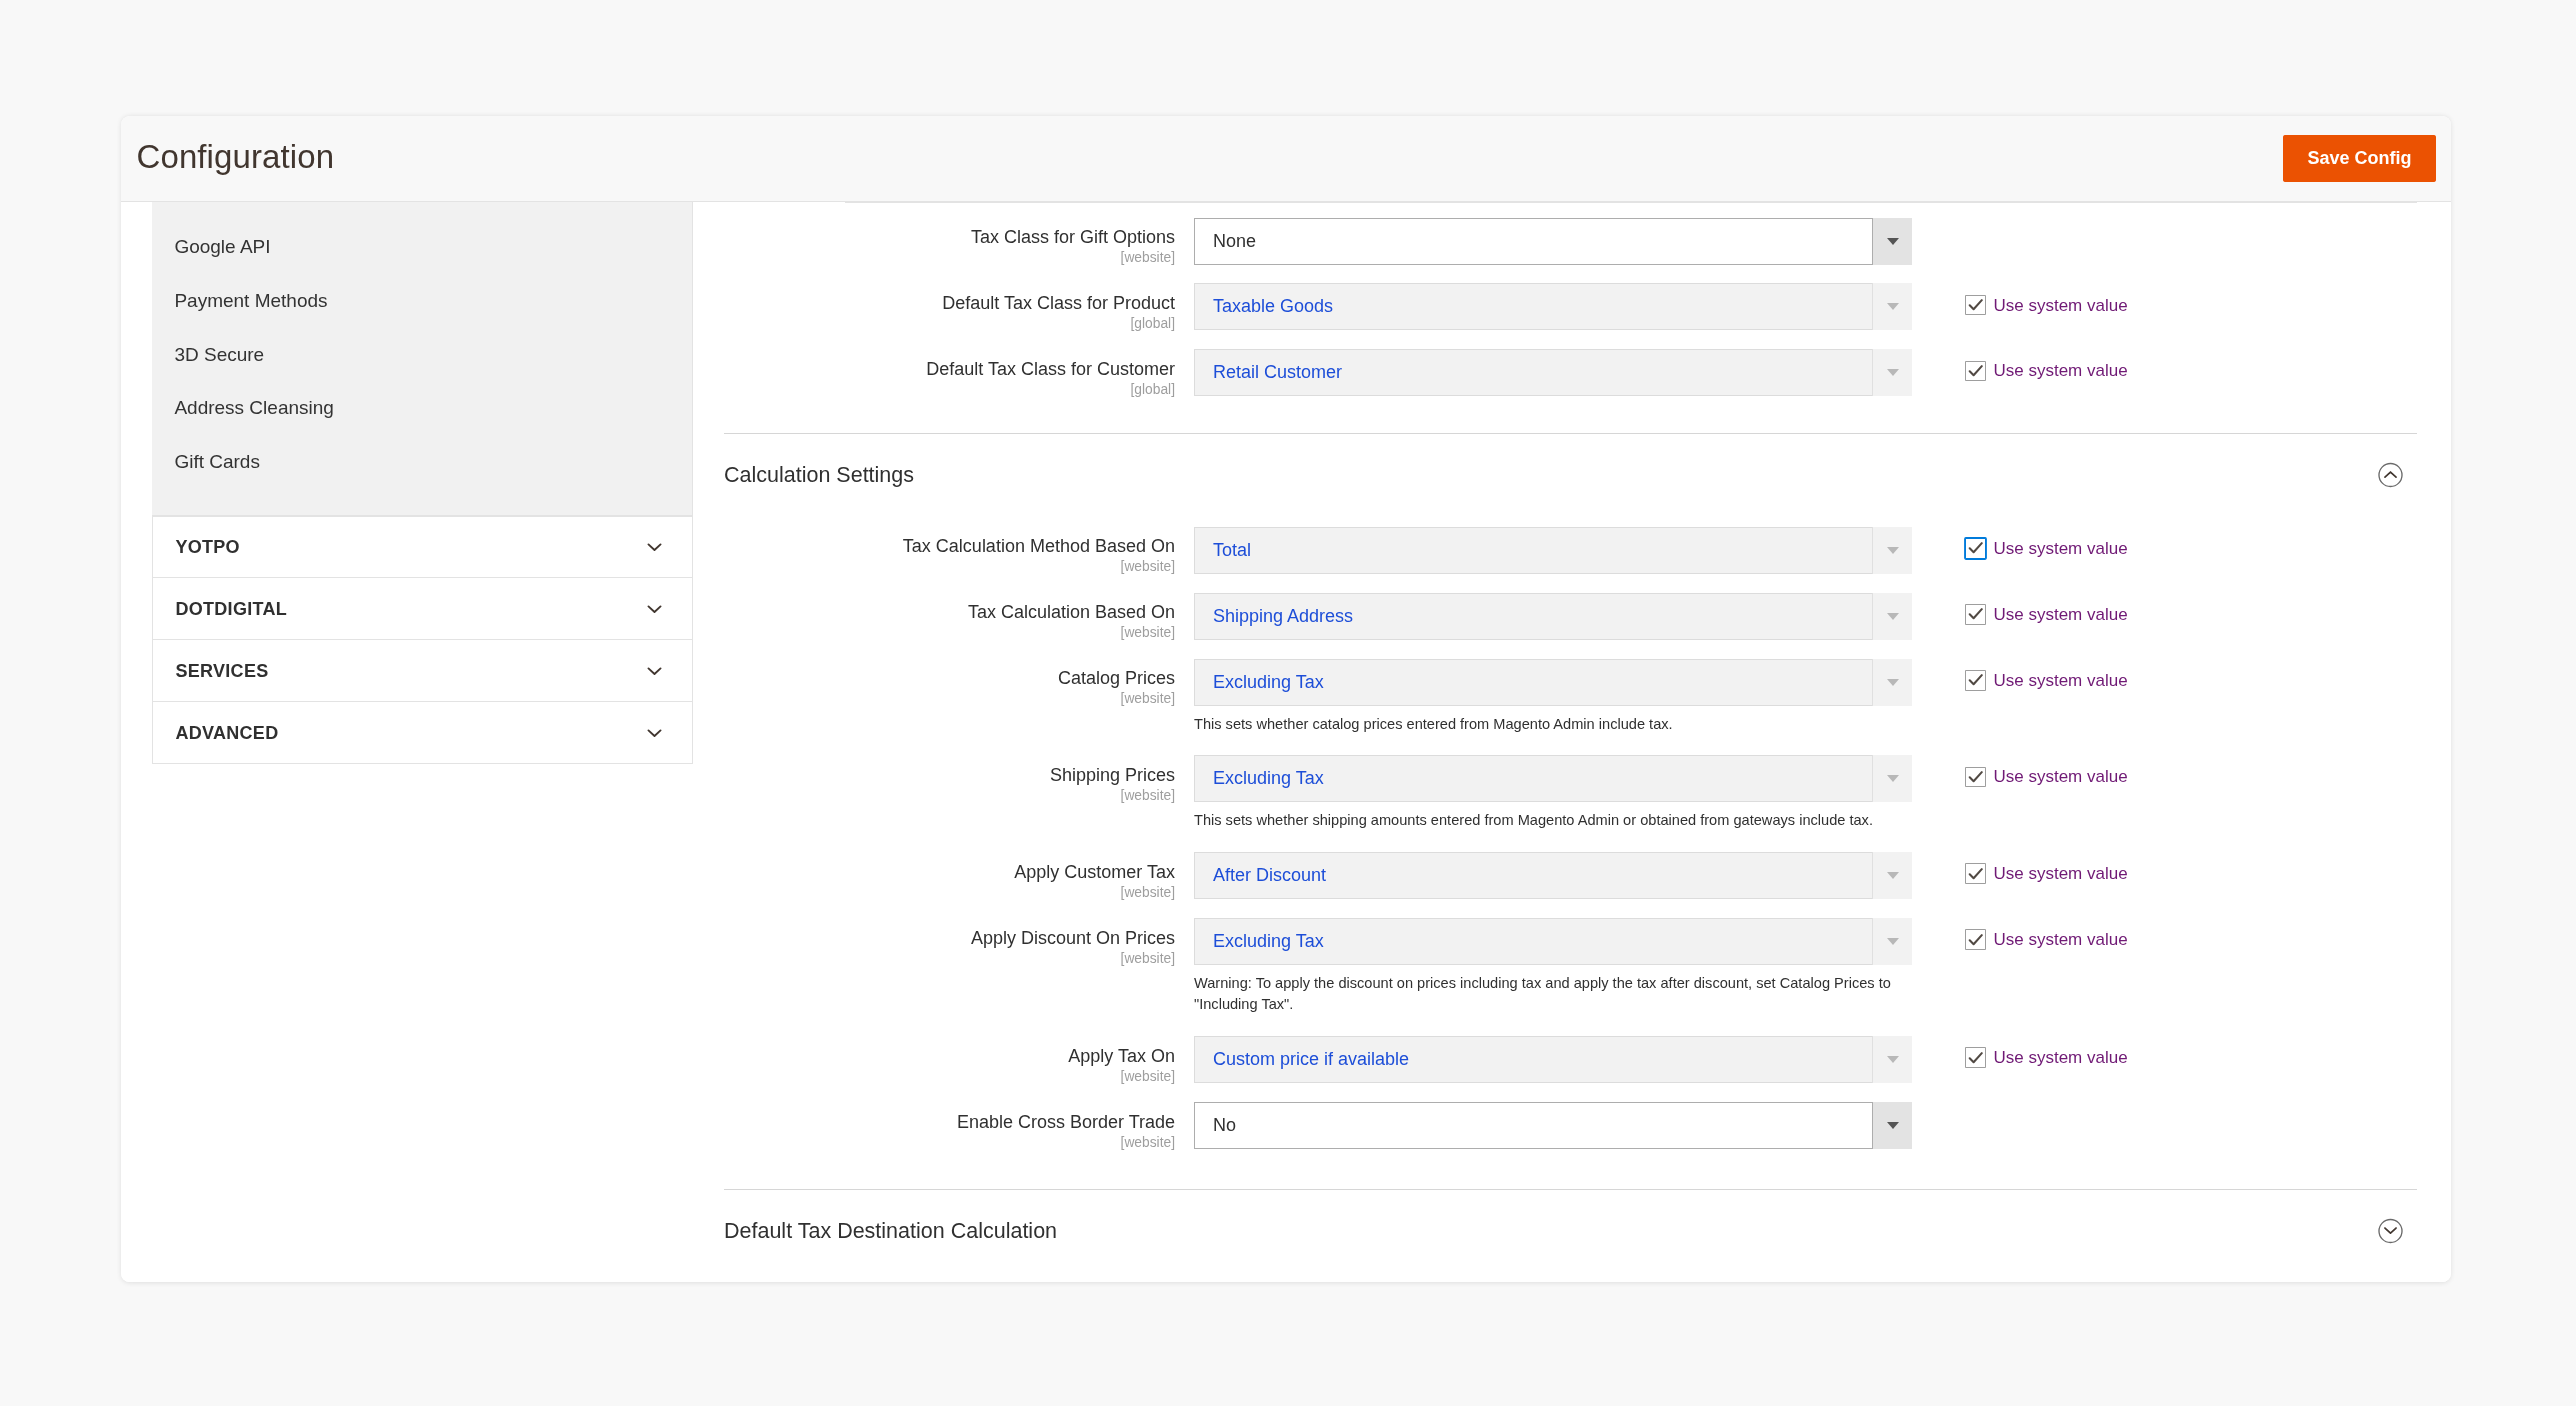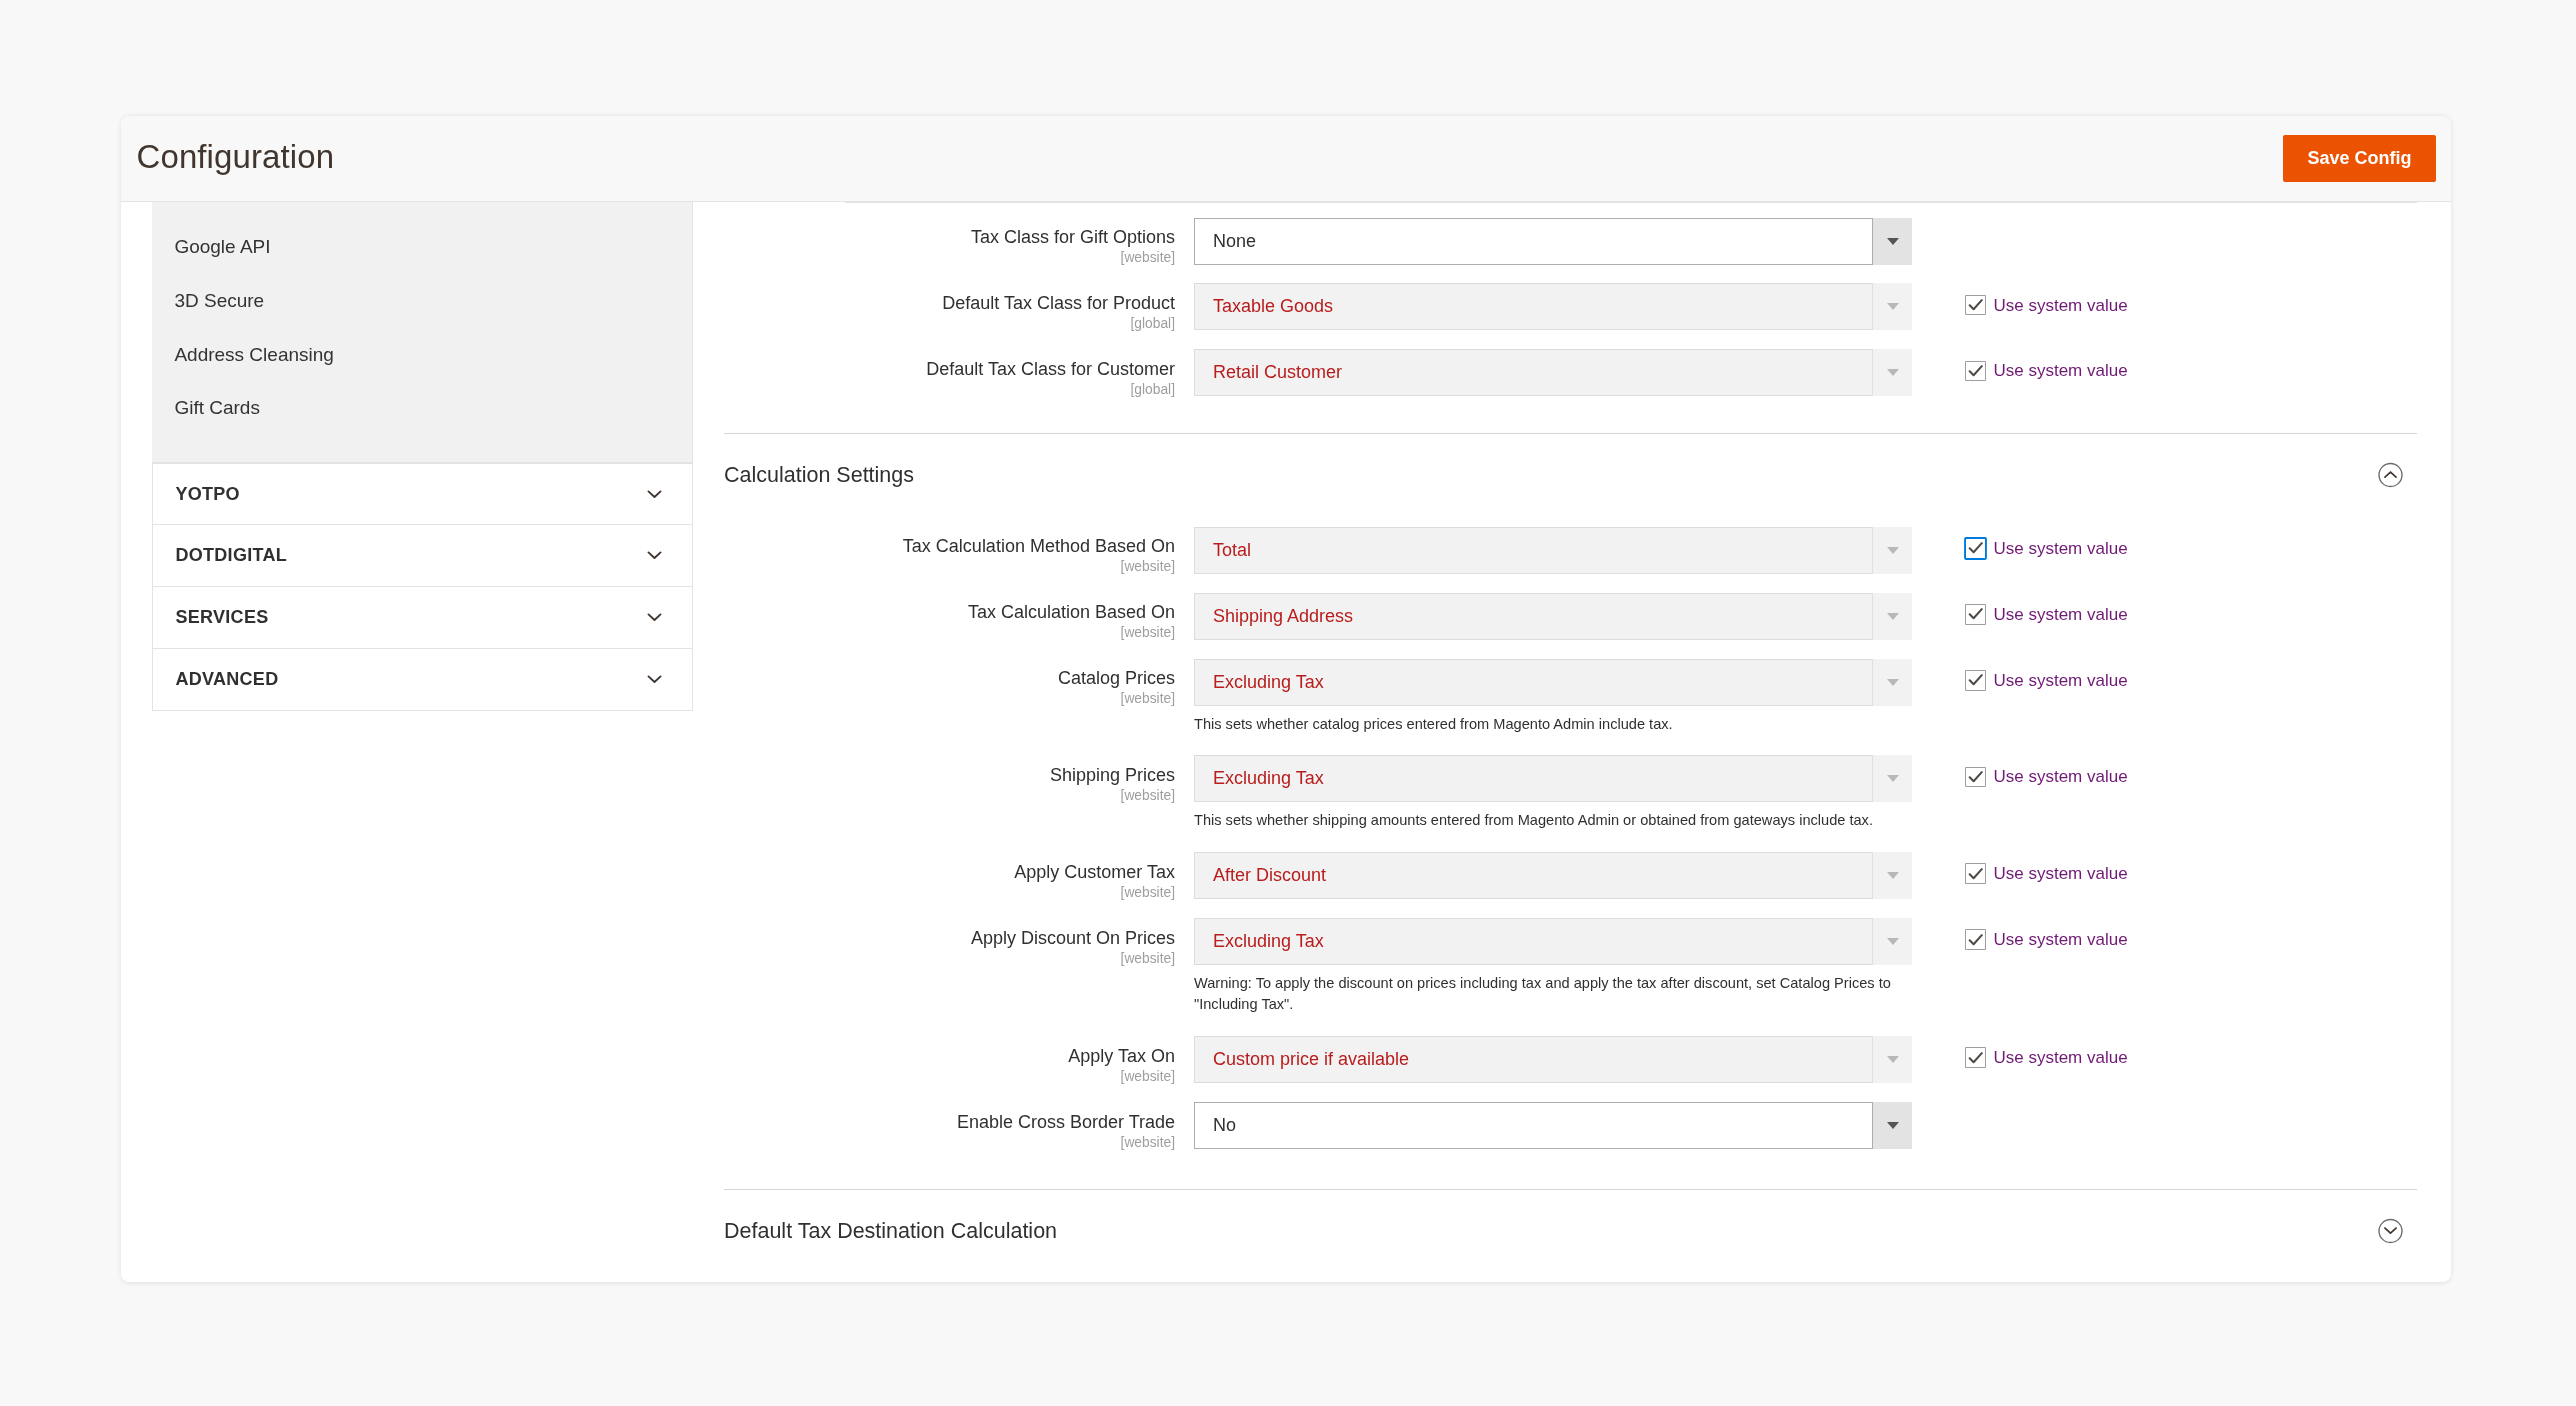--- a/index.html
+++ b/index.html
@@ -160,21 +160,21 @@
     display: flex;
     align-items: center;
     padding-left: 18px;
     font-size: 18px;
     color: #303030;
     cursor: pointer;
   }
   .select-wrap.disabled .select-box {
     background: #f2f2f2;
     border-color: #dcdcdc;
-    color: #b91c1c;
+    color: #1d4ed8;
     cursor: default;
   }
   .select-arrow {
     position: absolute;
     right: 0; top: 0;
     width: 40px; height: 100%;
     background: #e3e3e3;
     border-left: 0.9px solid #adadad;
     display: flex;
     align-items: center;
@@ -258,20 +258,21 @@
     <div class="page-header">
       <div class="page-title">Configuration</div>
       <button class="save-config-btn">Save Config</button>
     </div>
 
     <div class="body-wrap">
 
       <div class="sidebar">
         <div class="nav-active-group" id="sidebar-subitems">
             <a class="nav-subitem">Google API</a>
+            <a class="nav-subitem">Payment Methods</a>
             <a class="nav-subitem">3D Secure</a>
             <a class="nav-subitem">Address Cleansing</a>
             <a class="nav-subitem">Gift Cards</a>
           </div>
         <div id="sidebar-sections">
             <div class="nav-section">
               <span class="nav-section-label">YOTPO</span>
               <span class="chev-plain">
                 <svg viewBox="0 0 22 22" fill="none">
                   <path d="M4 8 L11 14.5 L18 8" stroke="#41362f" stroke-width="2.2" stroke-linecap="round" stroke-linejoin="round"></path>

